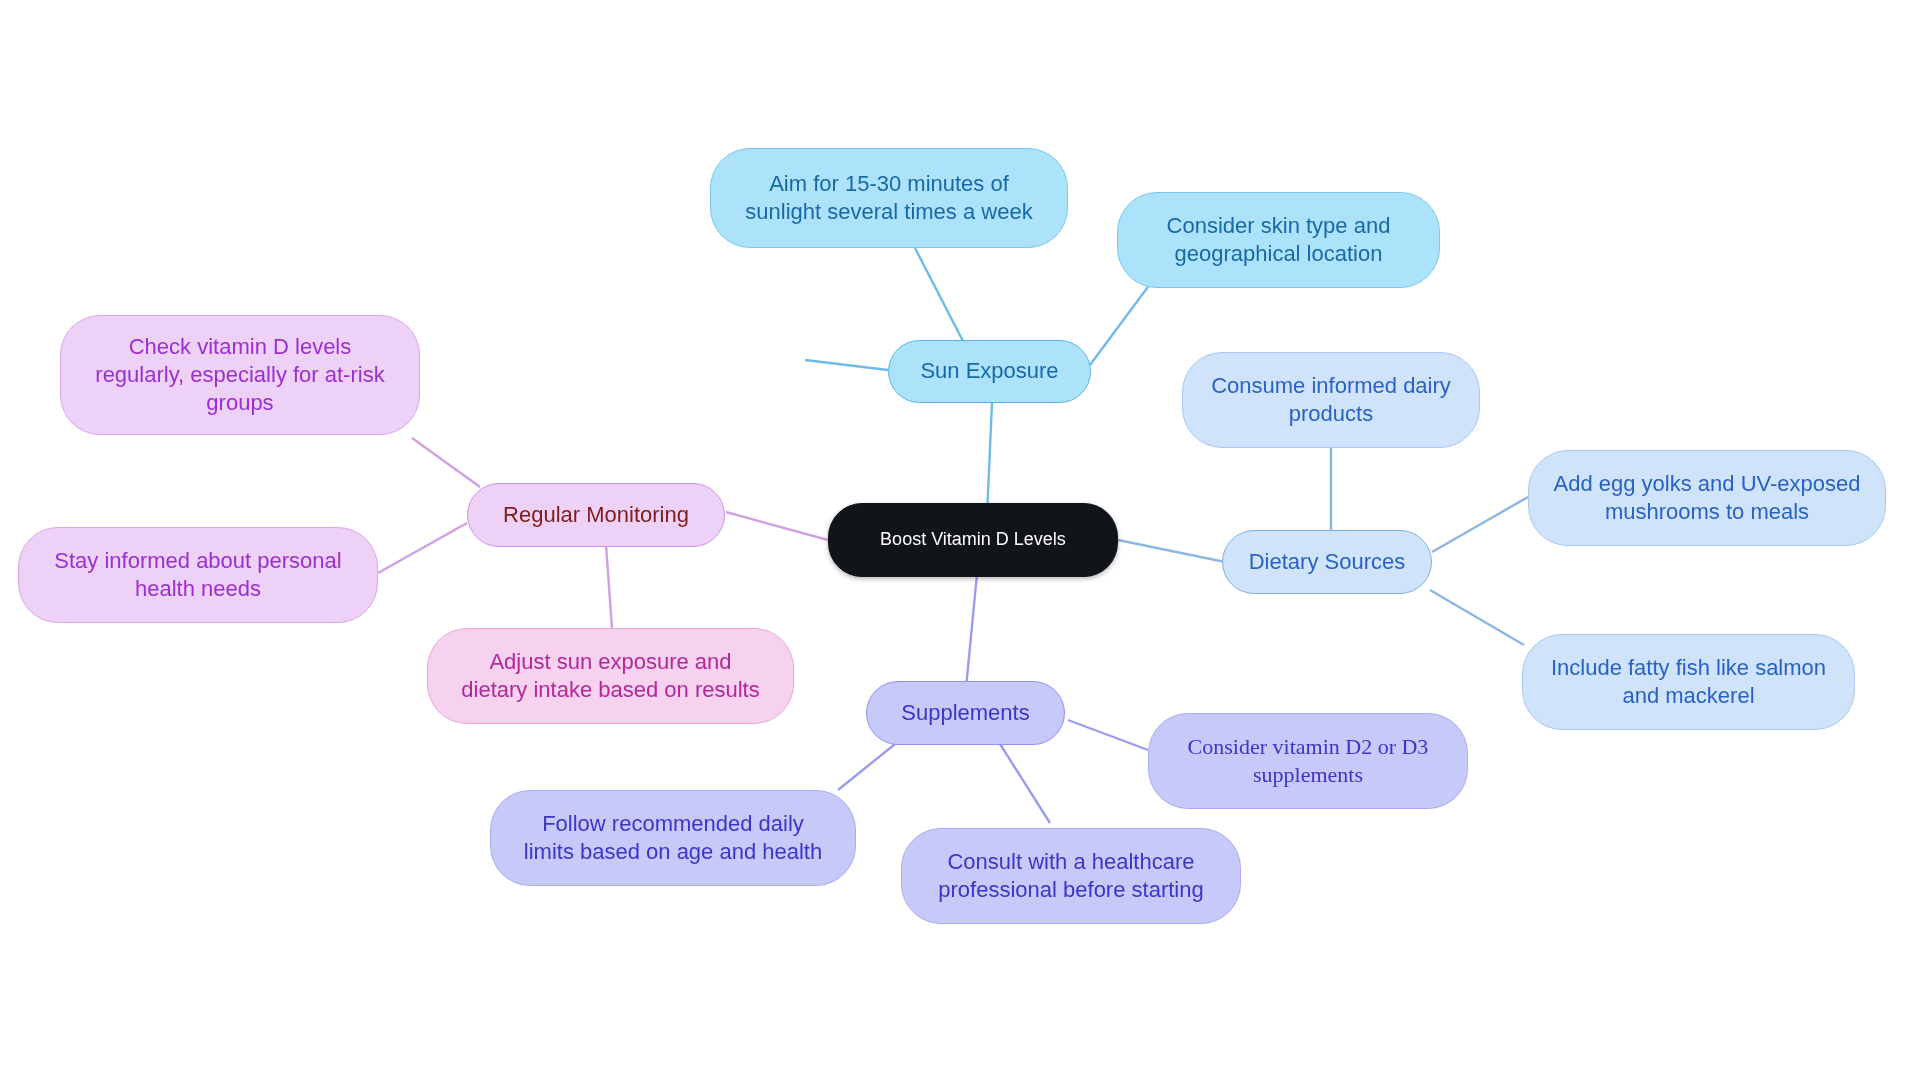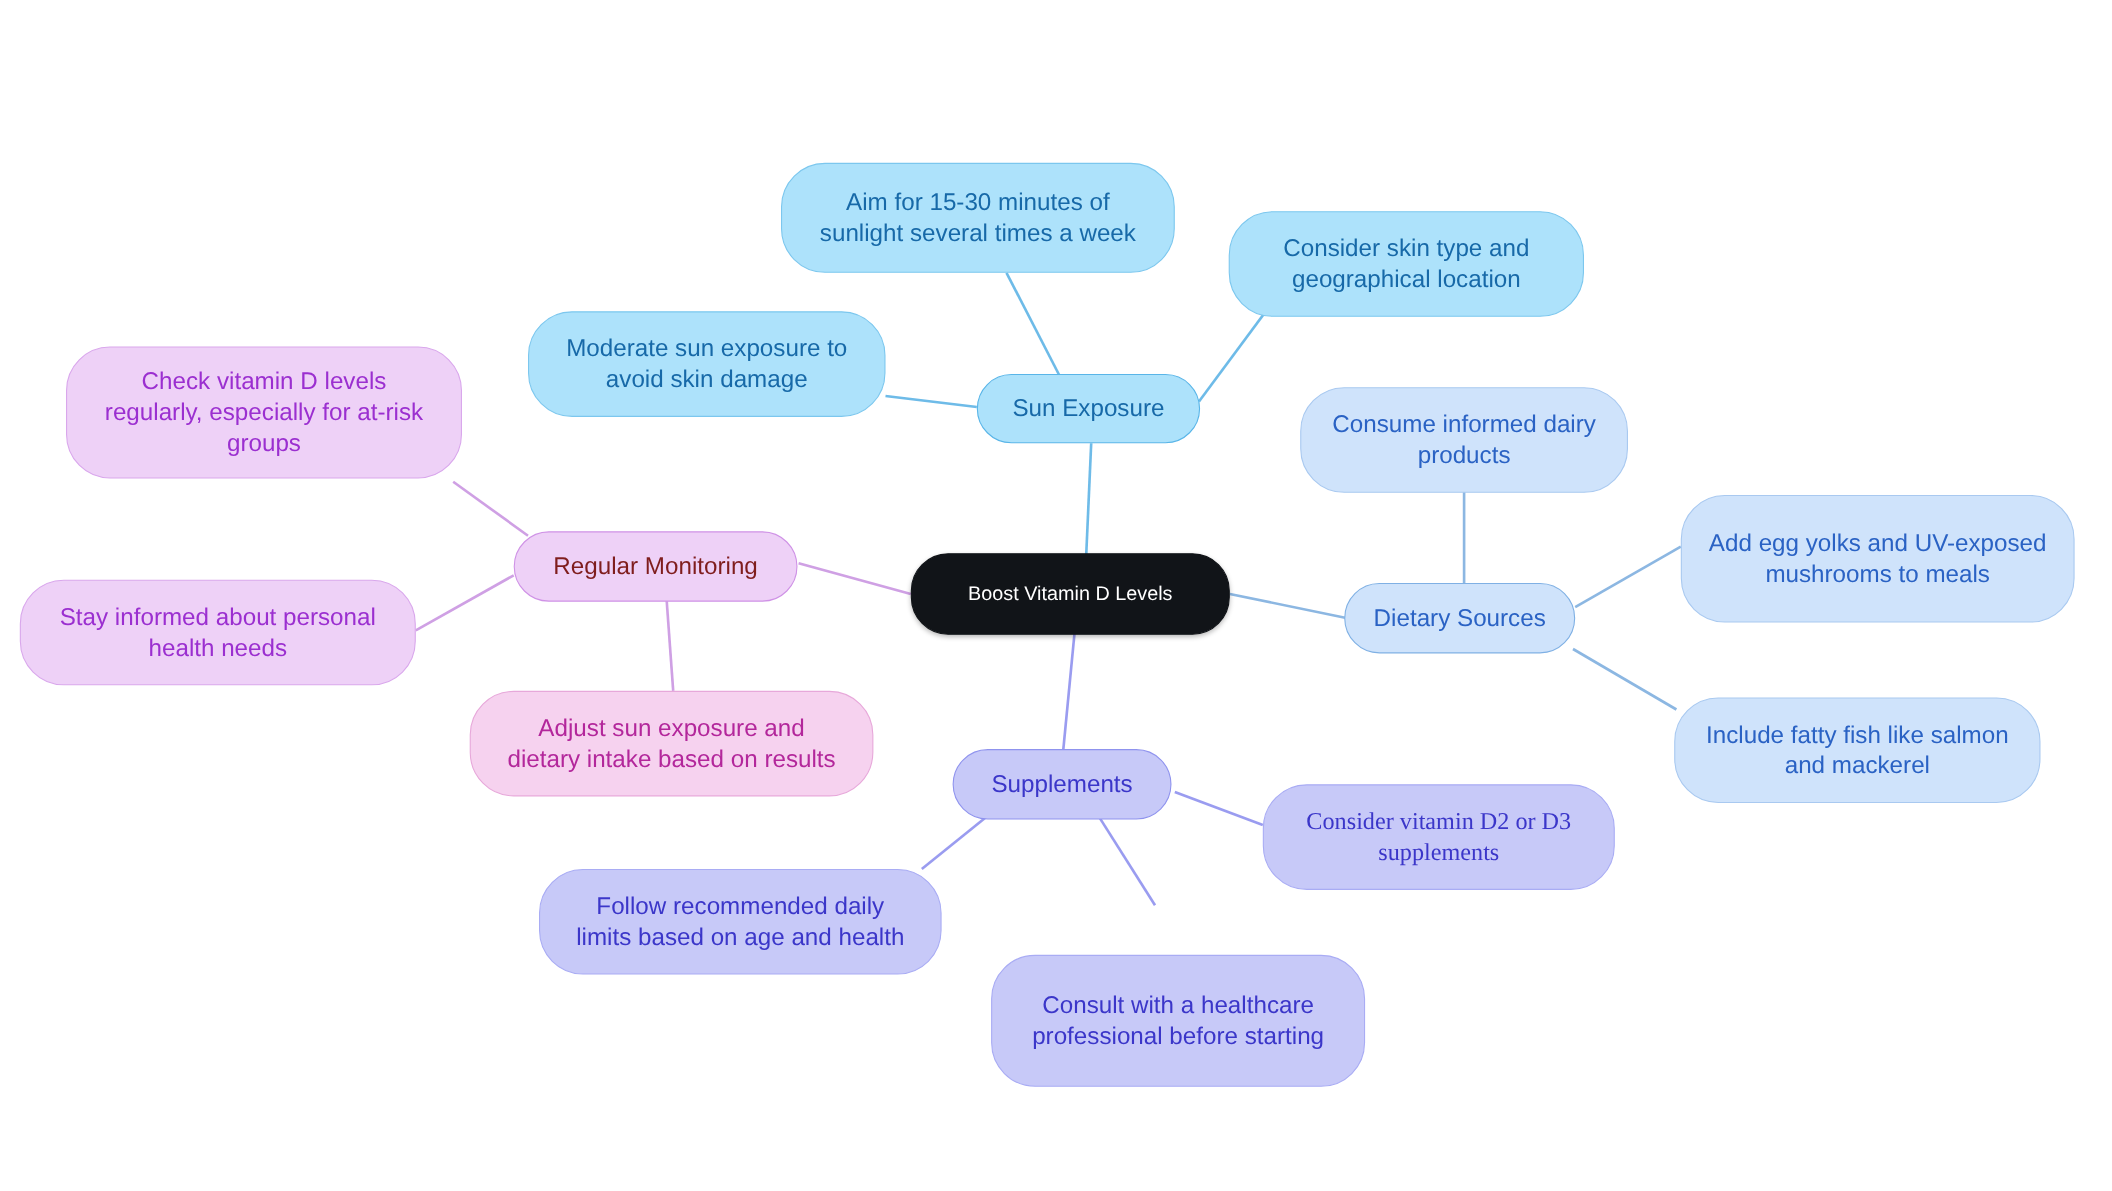--- a/index.html
+++ b/index.html
@@ -136,40 +136,38 @@
   <div class="node node-root" style="left:828px; top:503px; width:290px; height:74px;">Boost Vitamin D Levels</div>
 
   <div class="node node-branch-sun" style="left:888px; top:340px; width:203px; height:63px;">Sun Exposure</div>
 
   <div class="node node-leaf-sun" style="left:710px; top:148px; width:358px; height:100px;">Aim for 15-30 minutes of
 sunlight several times a week</div>
 
   <div class="node node-leaf-sun" style="left:1117px; top:192px; width:323px; height:96px;">Consider skin type and
 geographical location</div>
 
-  <div class="node node-leaf-sun" style="left:480px; top:283px; width:325px; height:96px;">Moderate sun exposure to
-avoid skin damage</div>
 
   <div class="node node-branch-diet" style="left:1222px; top:530px; width:210px; height:64px;">Dietary Sources</div>
 
   <div class="node node-leaf-diet" style="left:1182px; top:352px; width:298px; height:96px;">Consume informed dairy
 products</div>
 
-  <div class="node node-leaf-diet" style="left:1528px; top:450px; width:358px; height:116px;">Add egg yolks and UV-exposed
+  <div class="node node-leaf-diet" style="left:1528px; top:450px; width:358px; height:96px;">Add egg yolks and UV-exposed
 mushrooms to meals</div>
 
   <div class="node node-leaf-diet" style="left:1522px; top:634px; width:333px; height:96px;">Include fatty fish like salmon
 and mackerel</div>
 
   <div class="node node-branch-supp" style="left:866px; top:681px; width:199px; height:64px;">Supplements</div>
 
   <div class="node node-leaf-supp" style="left:1148px; top:713px; width:320px; height:96px;font-family:Liberation Serif, serif;">Consider vitamin D2 or D3
 supplements</div>
 
-  <div class="node node-leaf-supp" style="left:901px; top:828px; width:340px; height:120px;margin-top:40px;">Consult with a healthcare
+  <div class="node node-leaf-supp" style="left:901px; top:828px; width:340px; height:96px;">Consult with a healthcare
 professional before starting</div>
 
   <div class="node node-leaf-supp" style="left:490px; top:790px; width:366px; height:96px;">Follow recommended daily
 limits based on age and health</div>
 
   <div class="node node-branch-mon" style="left:467px; top:483px; width:258px; height:64px;">Regular Monitoring</div>
 
   <div class="node node-leaf-mon" style="left:60px; top:315px; width:360px; height:120px;">Check vitamin D levels
 regularly, especially for at-risk
 groups</div>

